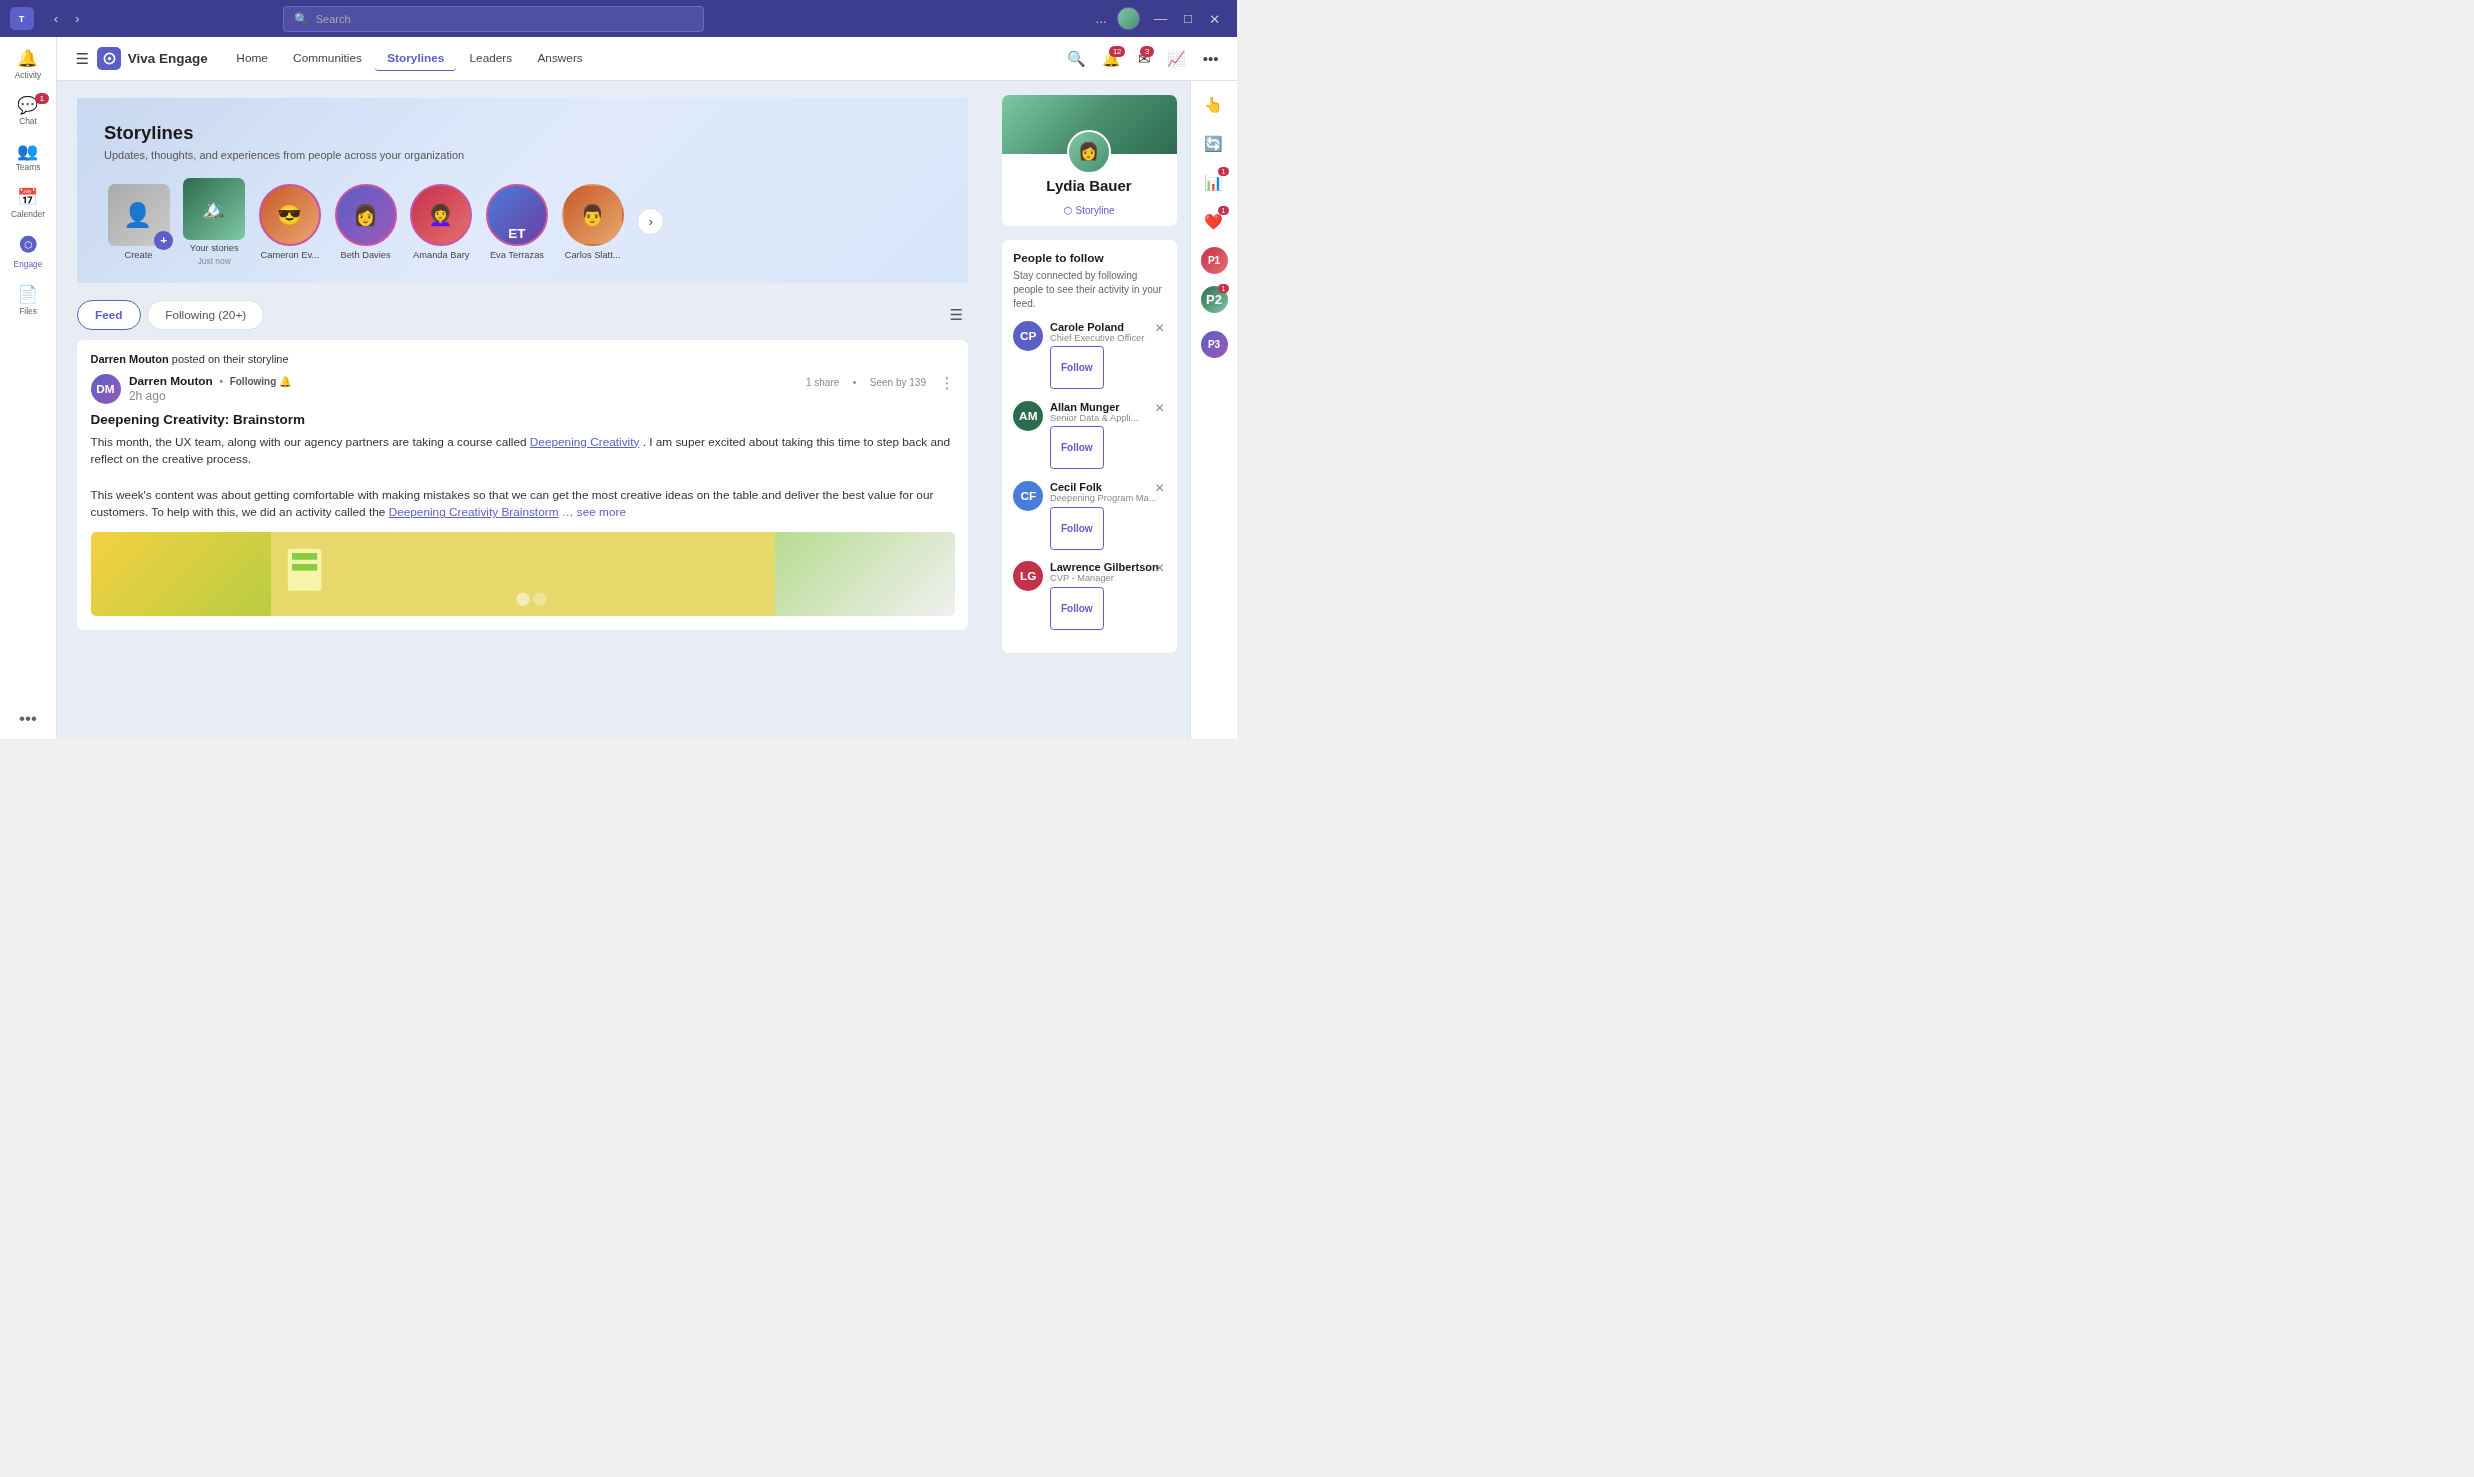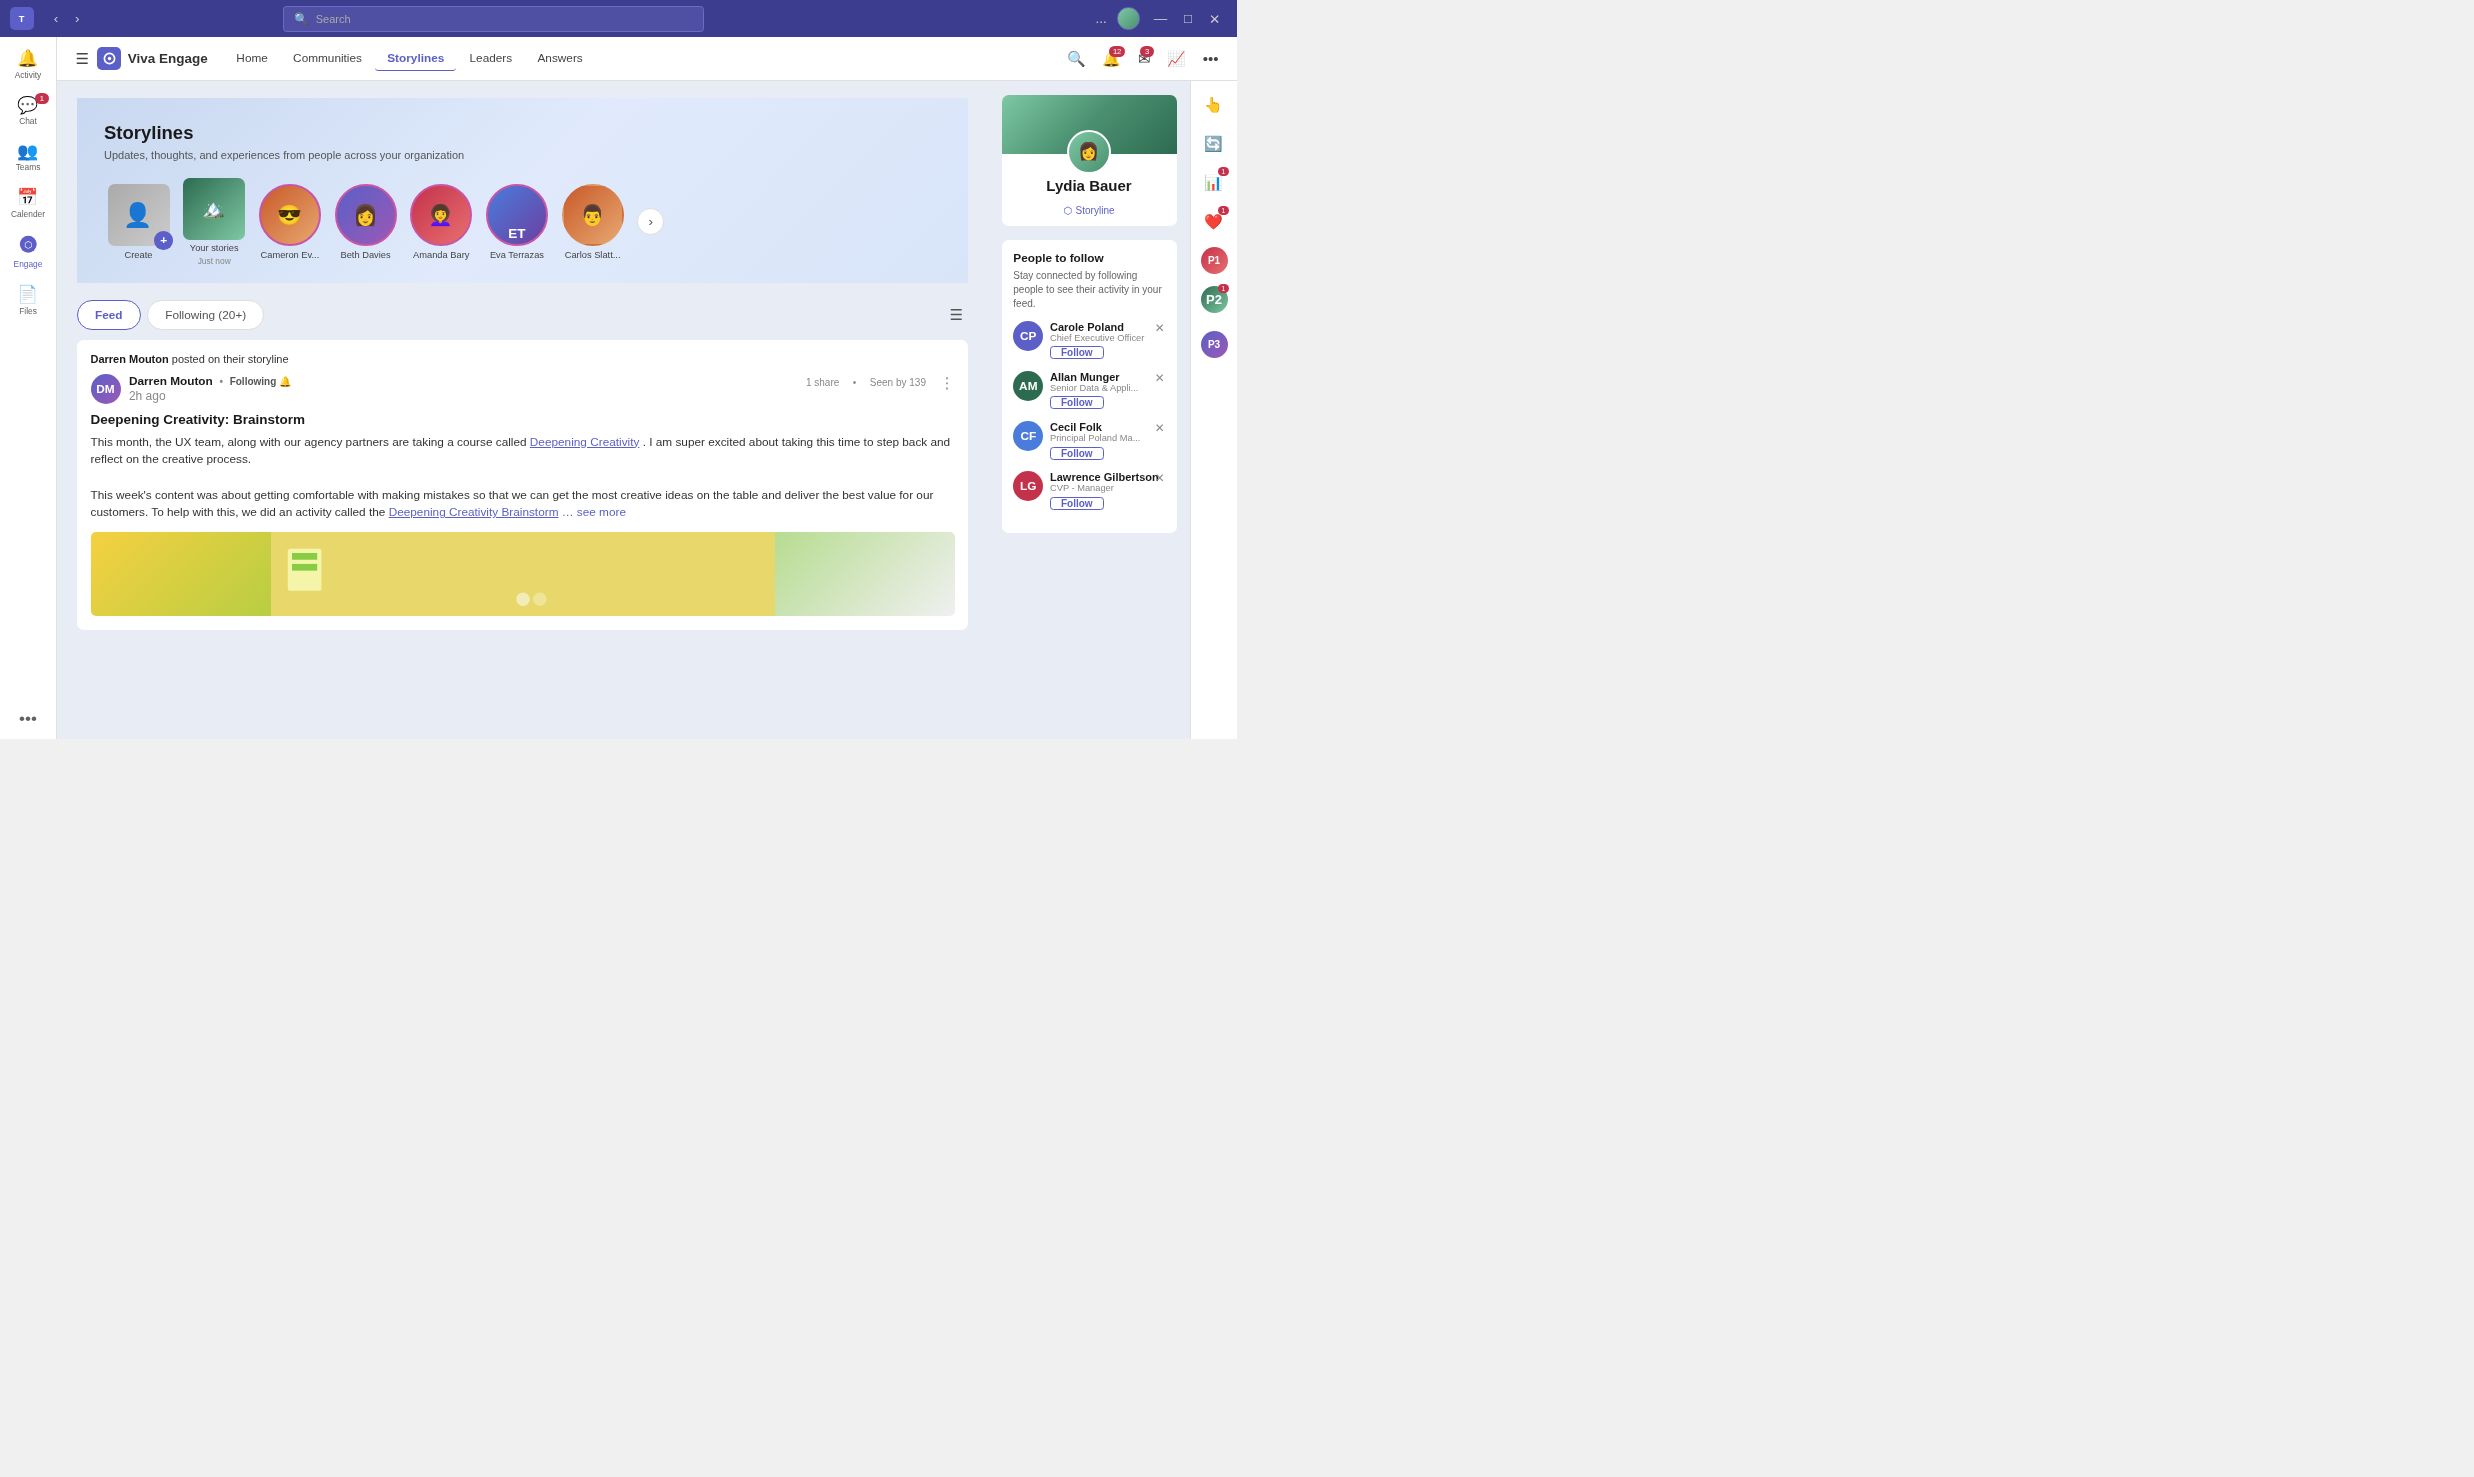--- a/index.html
+++ b/index.html
@@ -184,21 +184,21 @@
     .people-card { background: #fff; border-radius: 6.7px; padding: 11.8px; }
     .people-title { font-size: 11.8px; font-weight: 700; color: #1a1a1a; margin-bottom: 3.4px; }
     .people-subtitle { font-size: 10px; color: #666; margin-bottom: 10px; line-height: 1.4; }
     .person-item { display: flex; align-items: flex-start; gap: 6.7px; margin-bottom: 11.8px; position: relative; }
     .person-info { flex: 1; }
     .person-name { font-size: 11px; font-weight: 600; color: #1a1a1a; }
     .person-role { font-size: 9.3px; color: #888; }
     .person-follow-btn {
       margin-top: 3.4px;
       background: none; border: 0.8px solid #5b5fc7; color: #5b5fc7;
-      font-size: 10px; padding: 0 10px; border-radius: 3.4px; cursor: pointer; font-weight: 600;
+      font-size: 10px; padding: 15px 10px; border-radius: 3.4px; cursor: pointer; font-weight: 600;
     }
     .person-close { position: absolute; top: 0; right: 0; background: none; border: none; font-size: 11.8px; color: #888; cursor: pointer; }
 
     
     .far-right-sidebar {
       width: 47px; background: #fff; border-left: 0.8px solid #e0e0e0;
       display: flex; flex-direction: column; align-items: center; padding-top: 6.7px; gap: 5px;
     }
     .far-right-icon {
       width: 34px; height: 34px; border-radius: 5px; display: flex; align-items: center; justify-content: center;
@@ -540,21 +540,21 @@
               <div class="person-role">Senior Data &amp; Appli...</div>
               <button class="person-follow-btn">Follow</button>
             </div>
             <button class="person-close">✕</button>
           </div>
 
           <div class="person-item">
             <div class="person-avatar-placeholder" style="background:#4a7cdc;">CF</div>
             <div class="person-info">
               <div class="person-name">Cecil Folk</div>
-              <div class="person-role">Principal Poland Ma...</div>
+              <div class="person-role">Deepening Program Ma...</div>
               <button class="person-follow-btn">Follow</button>
             </div>
             <button class="person-close">✕</button>
           </div>
 
           <div class="person-item">
             <div class="person-avatar-placeholder" style="background:#c4314b;">LG</div>
             <div class="person-info">
               <div class="person-name">Lawrence Gilbertson</div>
               <div class="person-role">CVP - Manager</div>

